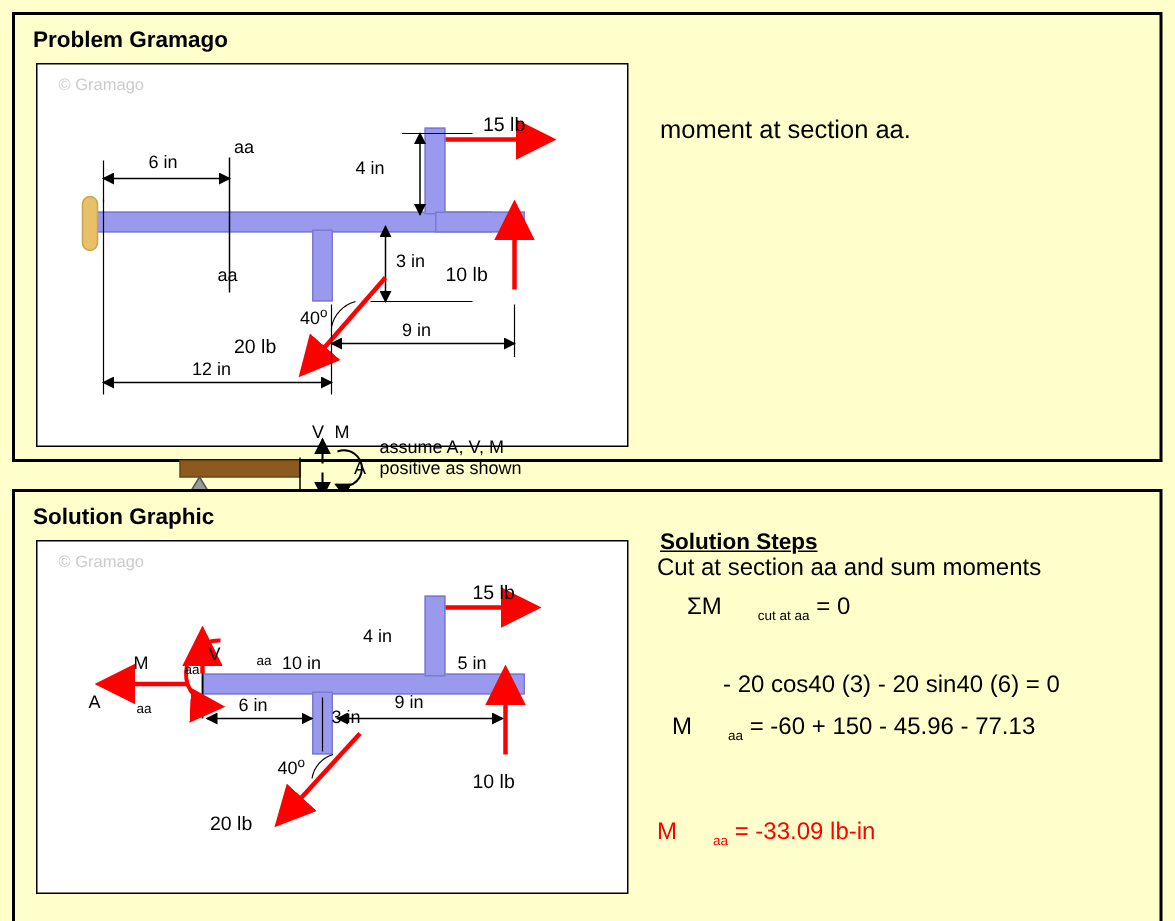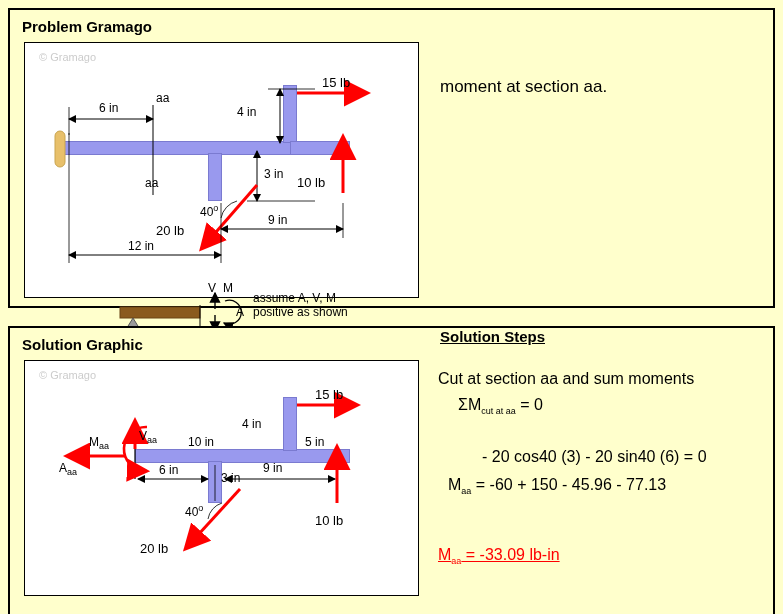--- a/index.html
+++ b/index.html
@@ -48,26 +48,26 @@
     color:#000;
     line-height:22px;
   }
 
   .beam{position:absolute;background:#9999ee;border:1px solid #7a7ad0;box-sizing:border-box;}
   .dim-label{position:absolute;font-size:12px;color:#000;white-space:nowrap;}
   .lbl-red{position:absolute;font-size:13px;color:#000;white-space:nowrap;}
   .lbl-black{position:absolute;font-size:12px;color:#000;white-space:nowrap;}
 
   .sup{vertical-align:super;font-size:9px;}
-  .sub{vertical-align:sub;font-size:9px;}
+  .sub{vertical-align:sub;font-size:9px;margin-left:24px;}
 
   svg{position:absolute;left:0;top:0;overflow:visible;}
 
   .steps{position:absolute;font-size:16px;color:#000;white-space:nowrap;}
-  .answer{position:absolute;font-size:16px;color:#ff0000;white-space:nowrap;text-decoration:underline;}
+  .answer{position:absolute;font-size:16px;color:#ff0000;white-space:nowrap;}
 </style>
 </head>
 <body>
 
 <div class="panel" id="problem-panel">
 
   <div class="panel-title" style="left:12px;top:8px;">Problem Gramago</div>
 
   <div class="graphic-box" id="problem-graphic">
     <div class="watermark">© Gramago</div>
@@ -151,21 +151,21 @@
     <div class="lbl-black" style="left:228px;top:248px;">assume A, V, M</div>
     <div class="lbl-black" style="left:228px;top:262px;">positive as shown</div>
   </div>
 
   <div class="stmt-text" style="left:430px;top:66px;width:310px;">moment at section aa.</div>
 </div>
 
 <div class="panel" id="solution-panel">
 
   <div class="panel-title" style="left:12px;top:8px;">Solution Graphic</div>
-  <div class="panel-title underline" style="left:430px;top:0;">Solution Steps</div>
+  <div class="panel-title underline" style="left:430px;top:25px;">Solution Steps</div>
 
   <div class="graphic-box" id="solution-graphic">
     <div class="watermark">© Gramago</div>
 
     <div class="beam" style="left:110px;top:88px;width:215px;height:14px;"></div>
     <div class="beam" style="left:258px;top:36px;width:14px;height:54px;"></div>
     <div class="beam" style="left:183px;top:100px;width:14px;height:42px;"></div>
 
     <svg width="395" height="236">
       <defs>

